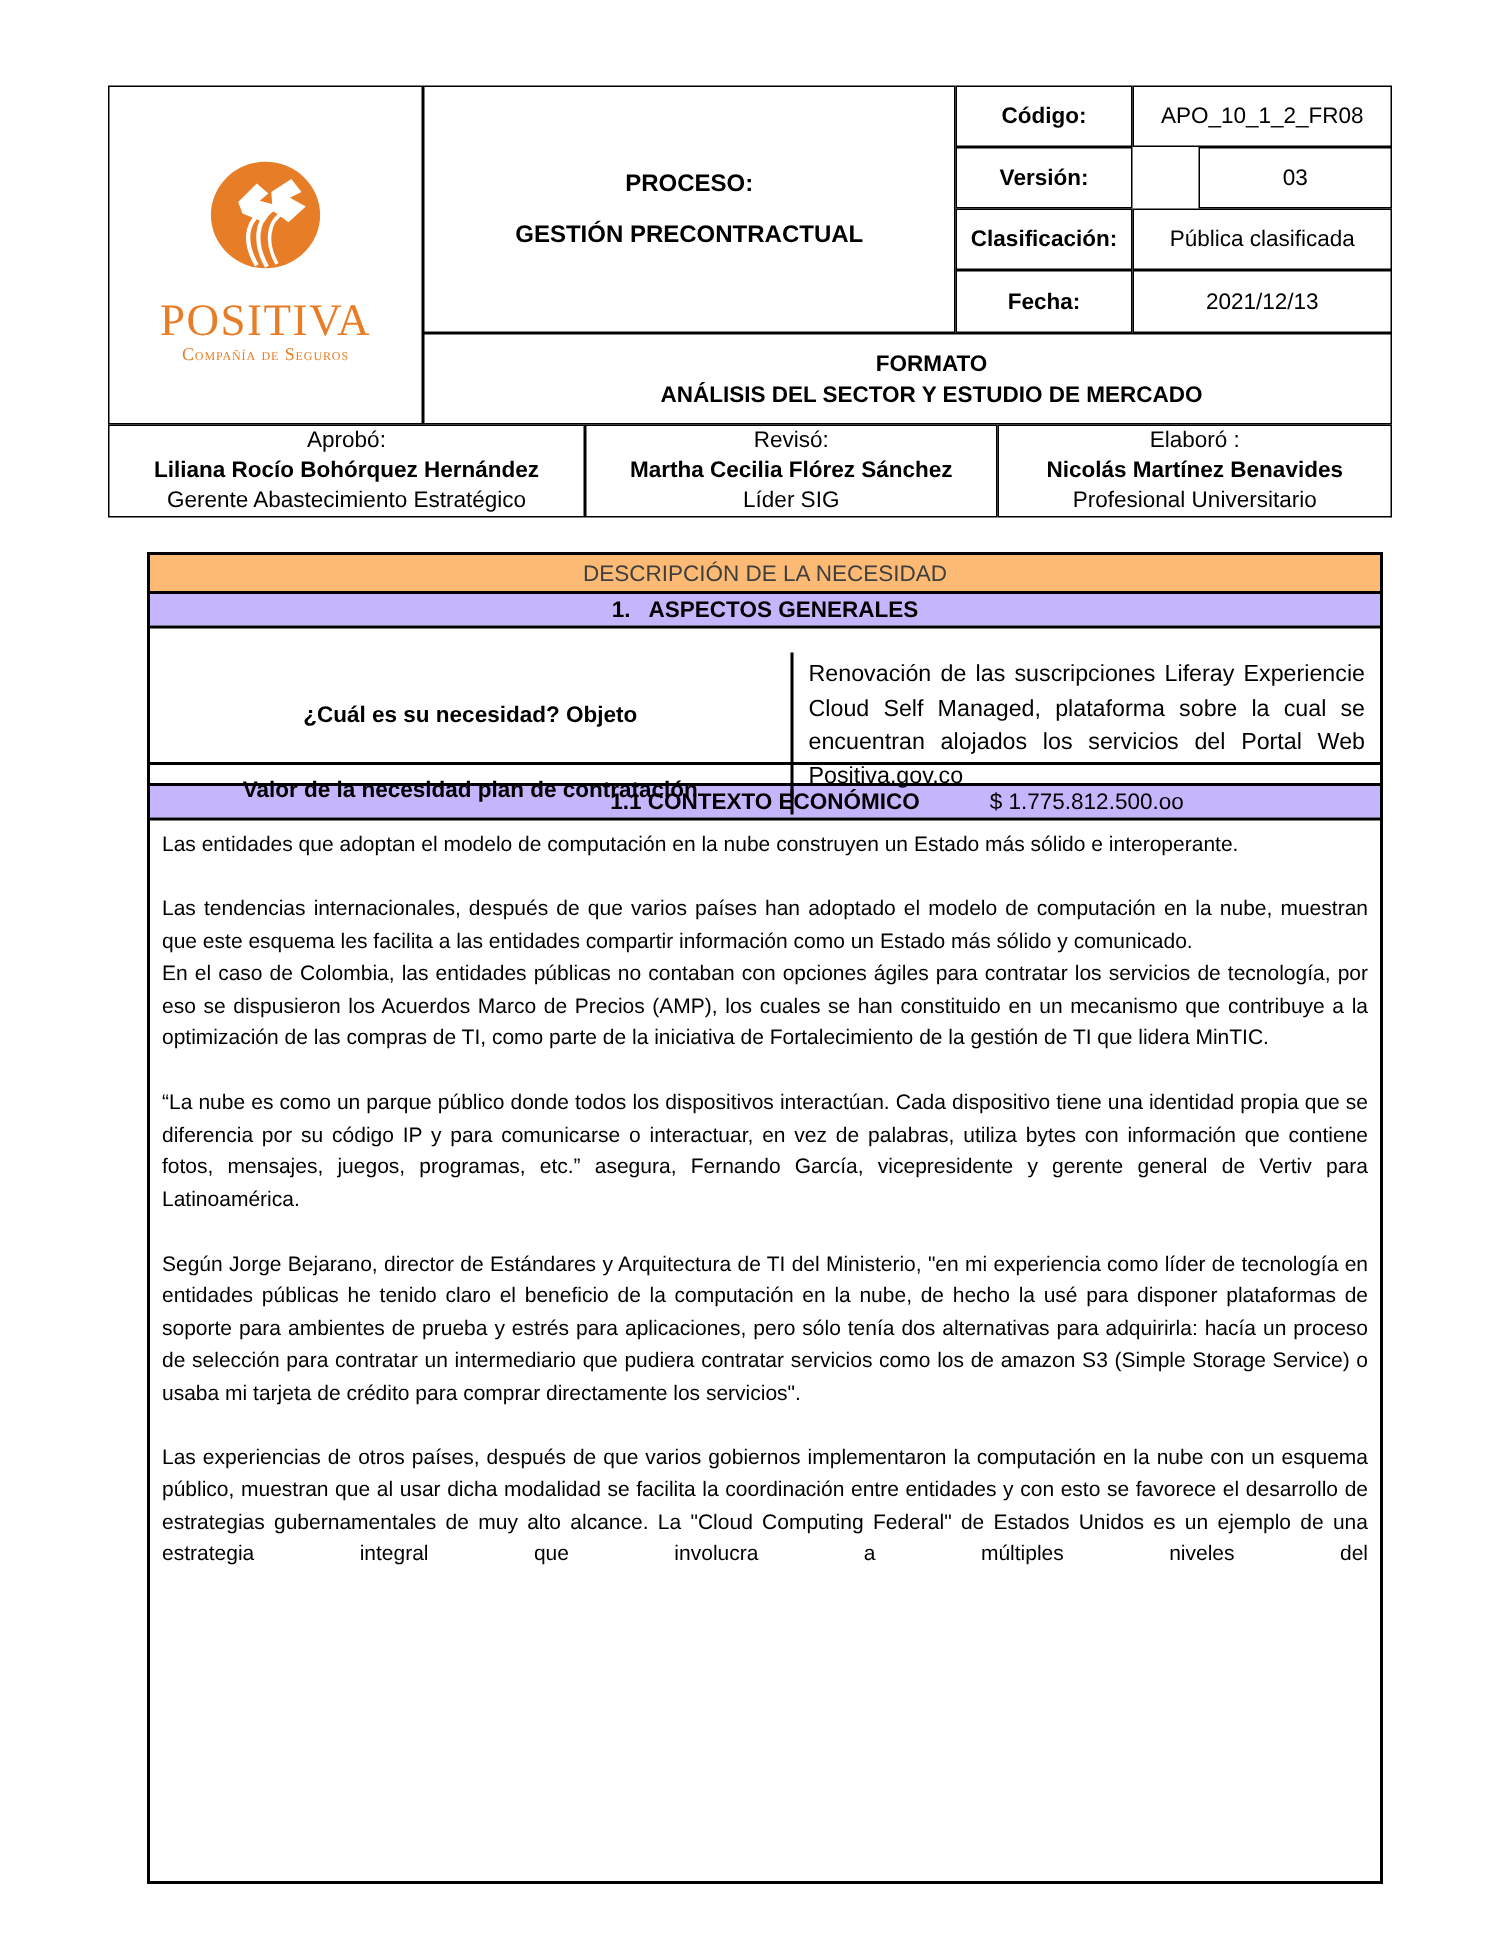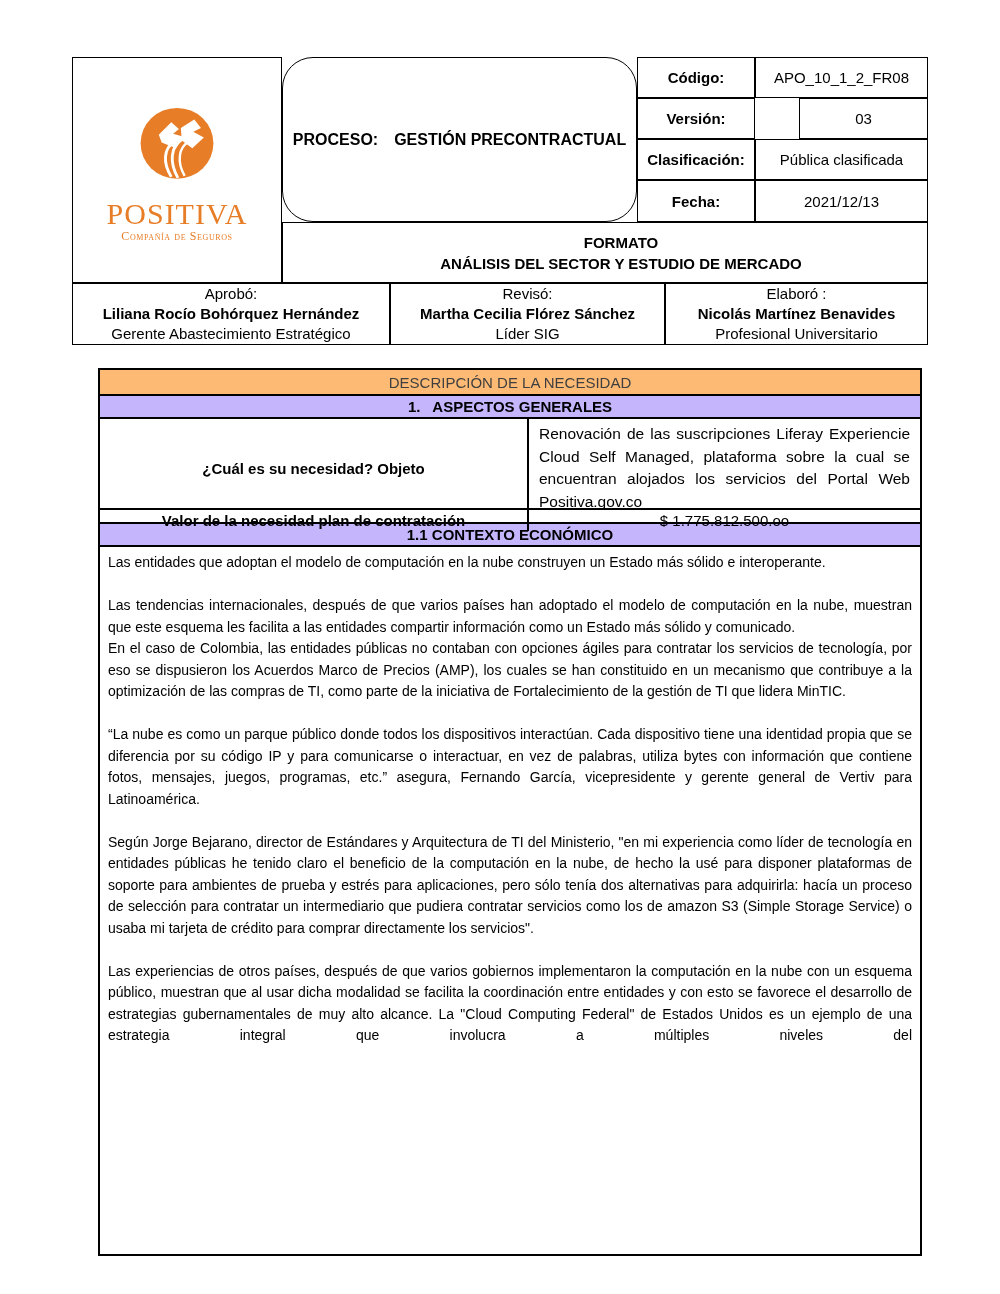--- a/index.html
+++ b/index.html
@@ -30,21 +30,21 @@
     font-family: "Liberation Serif", serif;
     font-size: 30px; letter-spacing: 1px; line-height: 1;
     color: #e87d27; margin-top: 2px;
   }
   .logo-tag {
     font-family: "Liberation Serif", serif;
     font-variant: small-caps;
     font-size: 12px; letter-spacing: 0.6px; line-height: 1.2;
     color: #e87d27;
   }
-  .proceso-cell { grid-column: 2; grid-row: 1 / 5; flex-direction: row; gap: 16px; border-radius: 31px; }
+  .proceso-cell { grid-column: 2; grid-row: 1 / 5; flex-direction: column; gap: 16px; }
   .proceso-cell div { font-weight: bold; font-size: 16px; }
   .meta-label { font-weight: bold; font-size: 15px; }
   .meta-value { font-size: 15px; }
   .m-l1 { grid-column: 3; grid-row: 1; } .m-v1 { grid-column: 4; grid-row: 1; }
   .m-l2 { grid-column: 3; grid-row: 2; } .m-v2 { grid-column: 4; grid-row: 2; margin-left: 44px; }
   .m-l3 { grid-column: 3; grid-row: 3; } .m-v3 { grid-column: 4; grid-row: 3; }
   .m-l4 { grid-column: 3; grid-row: 4; } .m-v4 { grid-column: 4; grid-row: 4; }
   .formato-cell { grid-column: 2 / 5; grid-row: 5; flex-direction: column; }
   .formato-cell div { font-weight: bold; font-size: 15px; line-height: 21px; padding-left: 32px; }
   .signoff-row {
@@ -68,21 +68,21 @@
   .sec-light {
     height: 23px; background: #c4b5fd; color: #000;
     display: flex; align-items: center; justify-content: center;
     font-size: 15px; font-weight: bold; white-space: pre;
   }
   .two-col { display: grid; grid-template-columns: 427px 1fr; }
   .two-col .left {
     display: flex; align-items: center; justify-content: center;
     text-align: center; font-weight: bold; font-size: 15px; padding: 2px 6px;
   }
-  .two-col .right { border-left: 2px solid #000; }
+  .two-col .right { border-left: 2px solid #000; margin-top: 16px; }
   .objeto-row { height: 91px; }
   .objeto-row .right {
     padding: 4px 10px;
     font-size: 15.5px; line-height: 22.5px; text-align: justify;
     display: flex; align-items: center;
   }
   .valor-row { height: 14px; }
   .valor-row .right {
     display: flex; align-items: center; justify-content: center;
     font-size: 15px;

